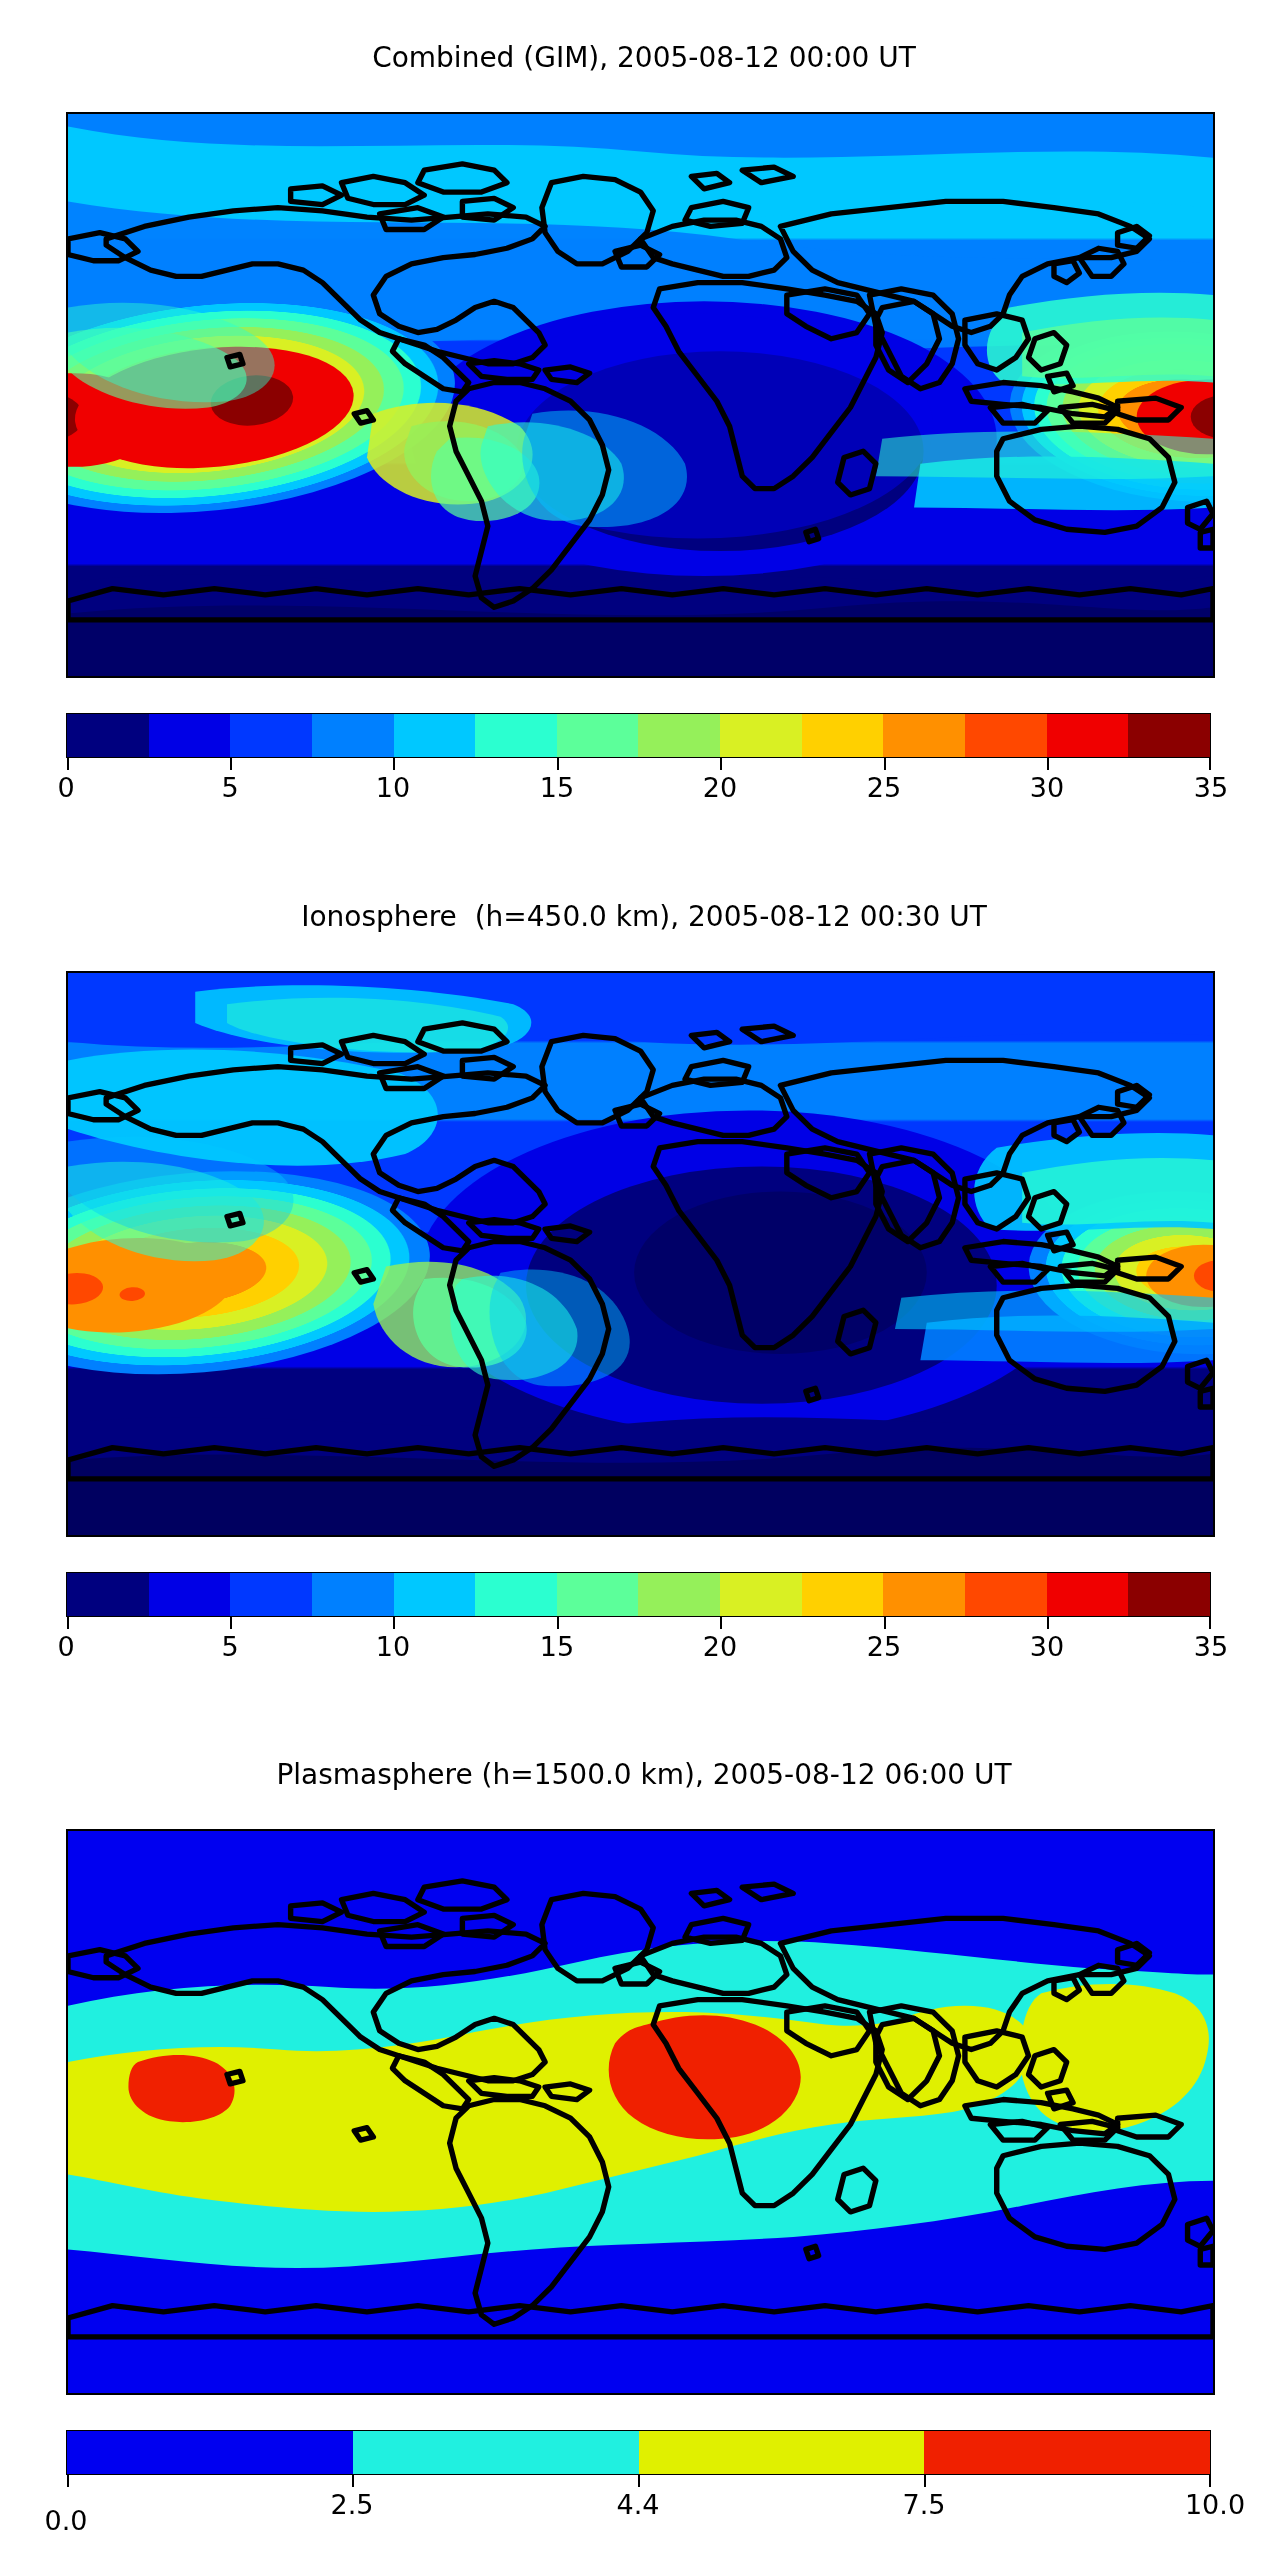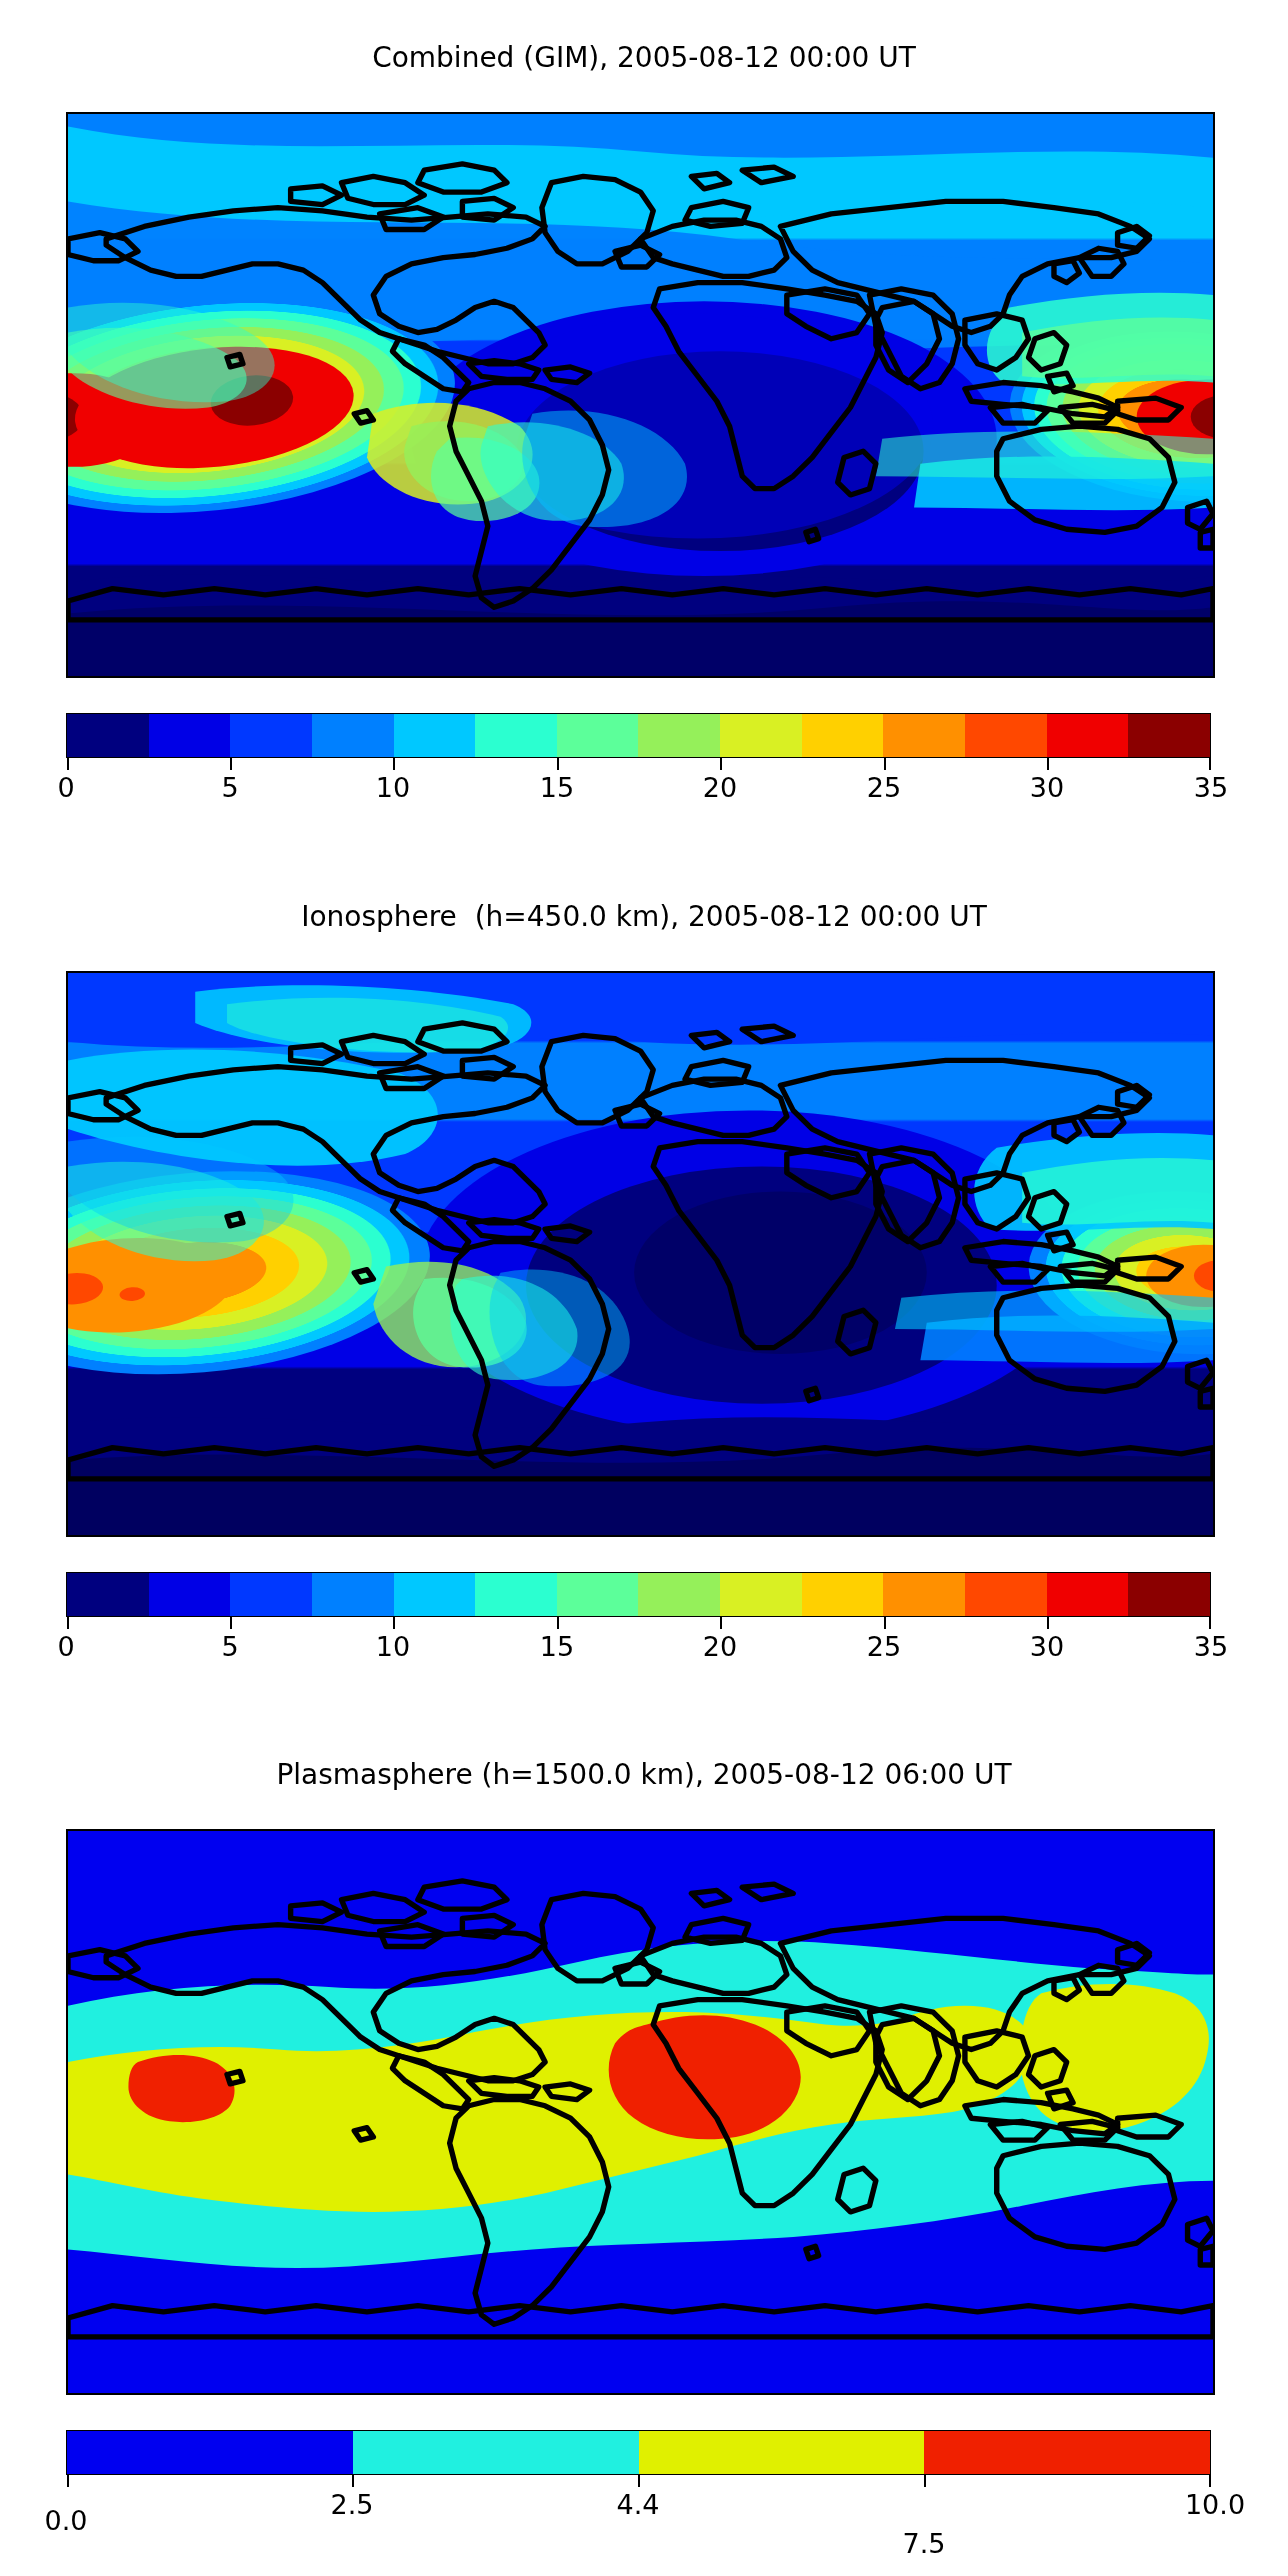--- a/index.html
+++ b/index.html
@@ -260,21 +260,21 @@
           <div class="cbar-label" style="left: 491px;">15</div>
           <div class="cbar-label" style="left: 654px;">20</div>
           <div class="cbar-label" style="left: 818px;">25</div>
           <div class="cbar-label" style="left: 981px;">30</div>
           <div class="cbar-label" style="left: 1145px;">35</div>
         </div>
     </div>
   </div>
 
   <div class="panel" style="top:859px;height:859px;">
-    <div class="panel-title" style="top:41px;">Ionosphere  (h=450.0 km), 2005-08-12 00:00 UT</div>
+    <div class="panel-title" style="top:41px;">Ionosphere  (h=450.0 km), 2005-08-12 00:30 UT</div>
 
     <div class="map-wrap" style="top:112px;height:562px;">
       <svg class="map-svg" viewBox="0 0 360 180" preserveAspectRatio="none" height="562">
         <defs>
           <radialGradient id="g2a" cx="50%" cy="50%" r="50%">
             <stop offset="0.00" stop-color="#ff4800"></stop>
               <stop offset="0.10" stop-color="#ff4800"></stop>
             <stop offset="0.105" stop-color="#ff9000"></stop>
               <stop offset="0.30" stop-color="#ff9000"></stop>
             <stop offset="0.305" stop-color="#ffd000"></stop>
@@ -536,20 +536,20 @@
           <div class="cbar-tick" style="left: 0.9px;"></div>
           <div class="cbar-tick" style="left: 286px;"></div>
           <div class="cbar-tick" style="left: 572px;"></div>
           <div class="cbar-tick" style="left: 858px;"></div>
           <div class="cbar-tick" style="left: 1143px;"></div>
         </div>
       <div class="cbar-labels">
           <div class="cbar-label" style="left: 0px; margin-top: 16px;">0.0</div>
           <div class="cbar-label" style="left: 286px;">2.5</div>
           <div class="cbar-label" style="left: 572px;">4.4</div>
-          <div class="cbar-label" style="left: 858px; margin-top: 39px;">7.5</div>
+          <div class="cbar-label" style="left: 858px;">7.5</div>
           <div class="cbar-label" style="left: 1149px;">10.0</div>
         </div>
     </div>
   </div>
 
 </div>
 
 
 </body></html>

